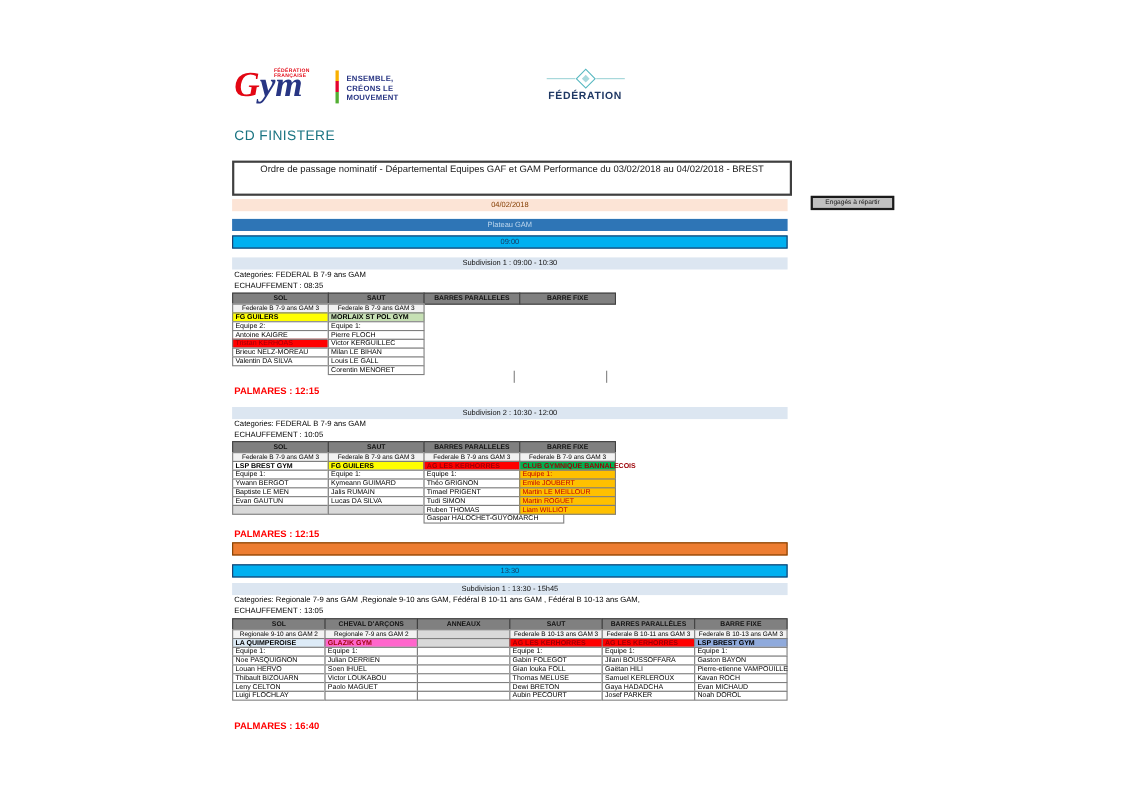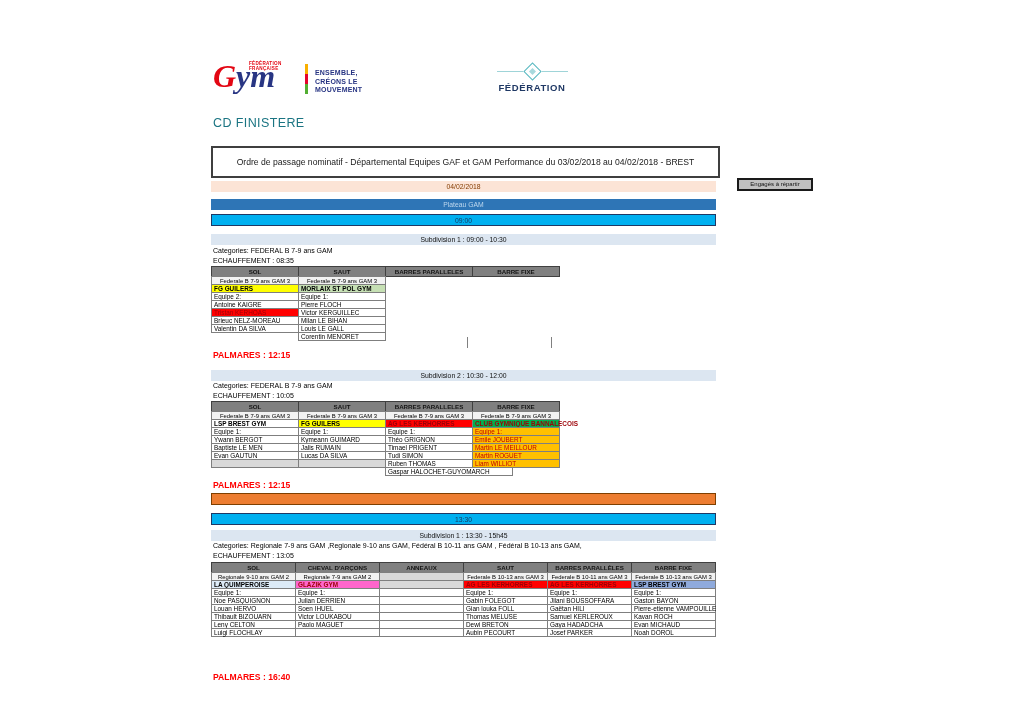--- a/index.html
+++ b/index.html
@@ -24,21 +24,21 @@
   .diam-outer{width:11px;height:11px;border:1px solid #57b8c0;transform:rotate(45deg);
               margin:0 3px;display:flex;align-items:center;justify-content:center;background:#fff;}
   .diam-inner{width:5px;height:5px;background:#a7d9dd;}
   .comp-label{text-align:center;font-size:9.5px;font-weight:bold;color:#1f3864;letter-spacing:.6px;}
 
   .cd-title{position:absolute;left:213px;top:116px;font-size:12.5px;font-weight:normal;
             color:#1a7482;letter-spacing:.4px;}
 
   
   .title-box{position:absolute;left:211px;top:146px;width:505px;height:28px;
-             border:2px solid #3f3f3f;display:flex;align-items:center;justify-content:center;
+             border:2px solid #3f3f3f;display:flex;justify-content:center;
              font-size:8.6px;color:#1a1a1a;text-align:center;background:#fff;}
   .engages-btn{position:absolute;left:737px;top:178px;width:76px;height:13px;
                background:#c0c0c0;border:2px solid #1a1a1a;box-sizing:border-box;
                font-size:6px;line-height:9px;text-align:center;color:#111;cursor:pointer;}
 
   
   .bar{position:absolute;left:211px;width:505px;height:11px;line-height:11px;
        text-align:center;font-size:6.8px;box-sizing:border-box;}
   .date-bar{top:181px;background:#fce4d6;color:#833c00;}
   .plateau-bar{top:199px;background:#2e75b6;color:#bdd7ee;}
@@ -270,15 +270,15 @@
           <div class="tcell team" style="background: rgb(143, 170, 220);">LSP BREST GYM</div>
           <div class="tcell">Equipe 1:</div>
           <div class="tcell">Gaston BAYON</div>
           <div class="tcell">Pierre-etienne VAMPOUILLE</div>
           <div class="tcell">Kavan ROCH</div>
           <div class="tcell">Evan MICHAUD</div>
           <div class="tcell">Noah DOROL</div>
         </div>
       </div>
     </div>
-  <div class="palmares" style="top:672px">PALMARES : 16:40</div>
+  <div class="palmares" style="top:655px">PALMARES : 16:40</div>
 
 </div>
 
 </body></html>

